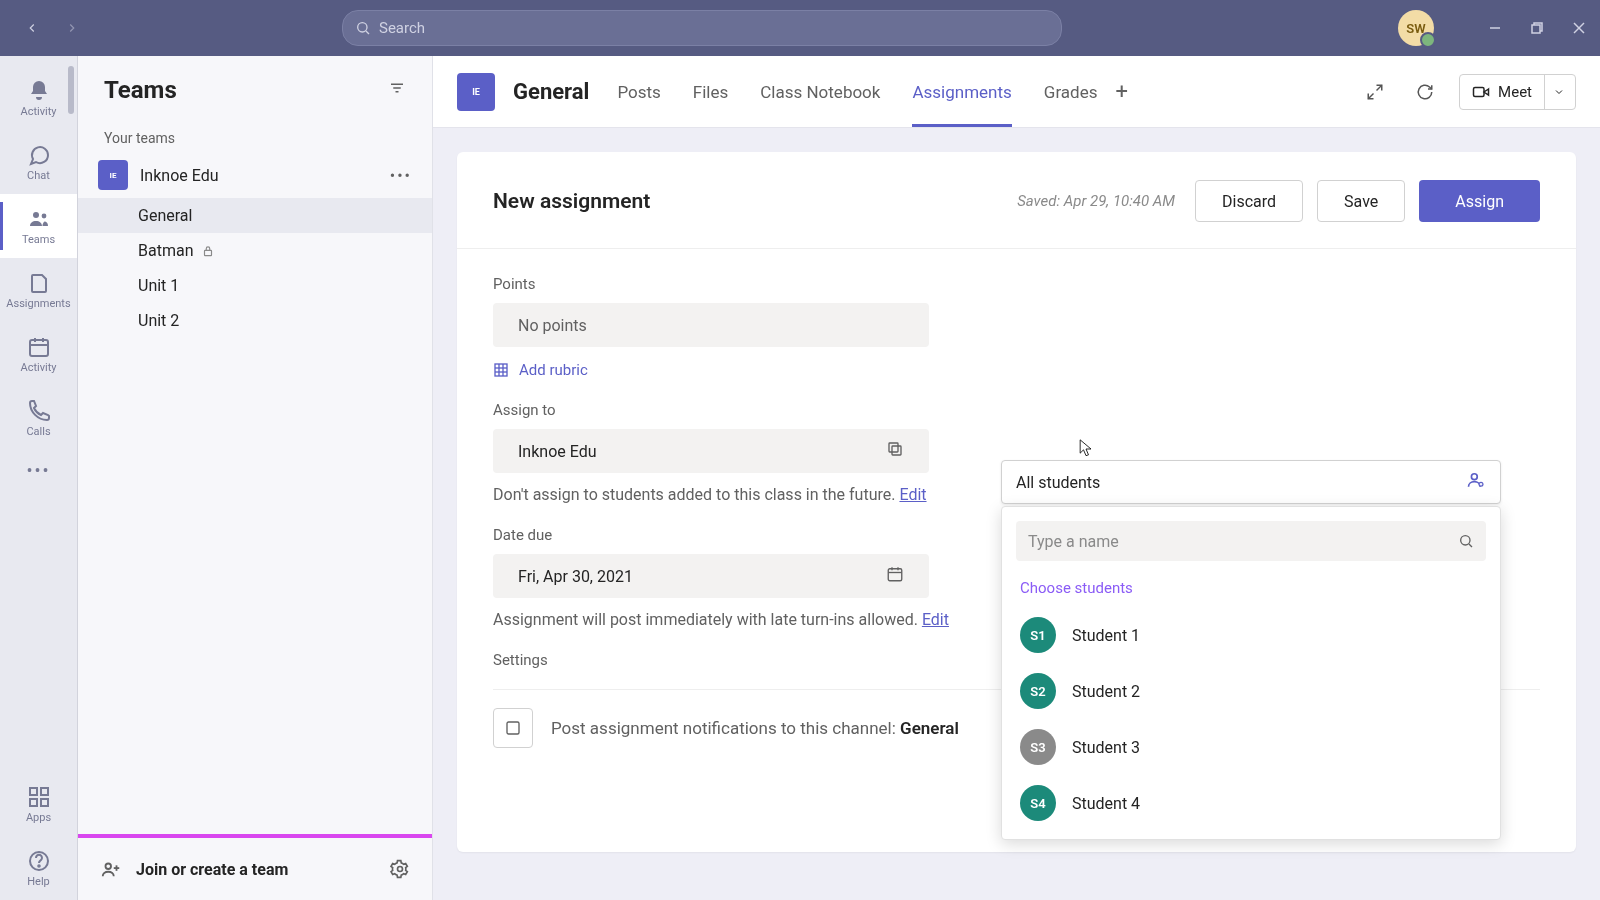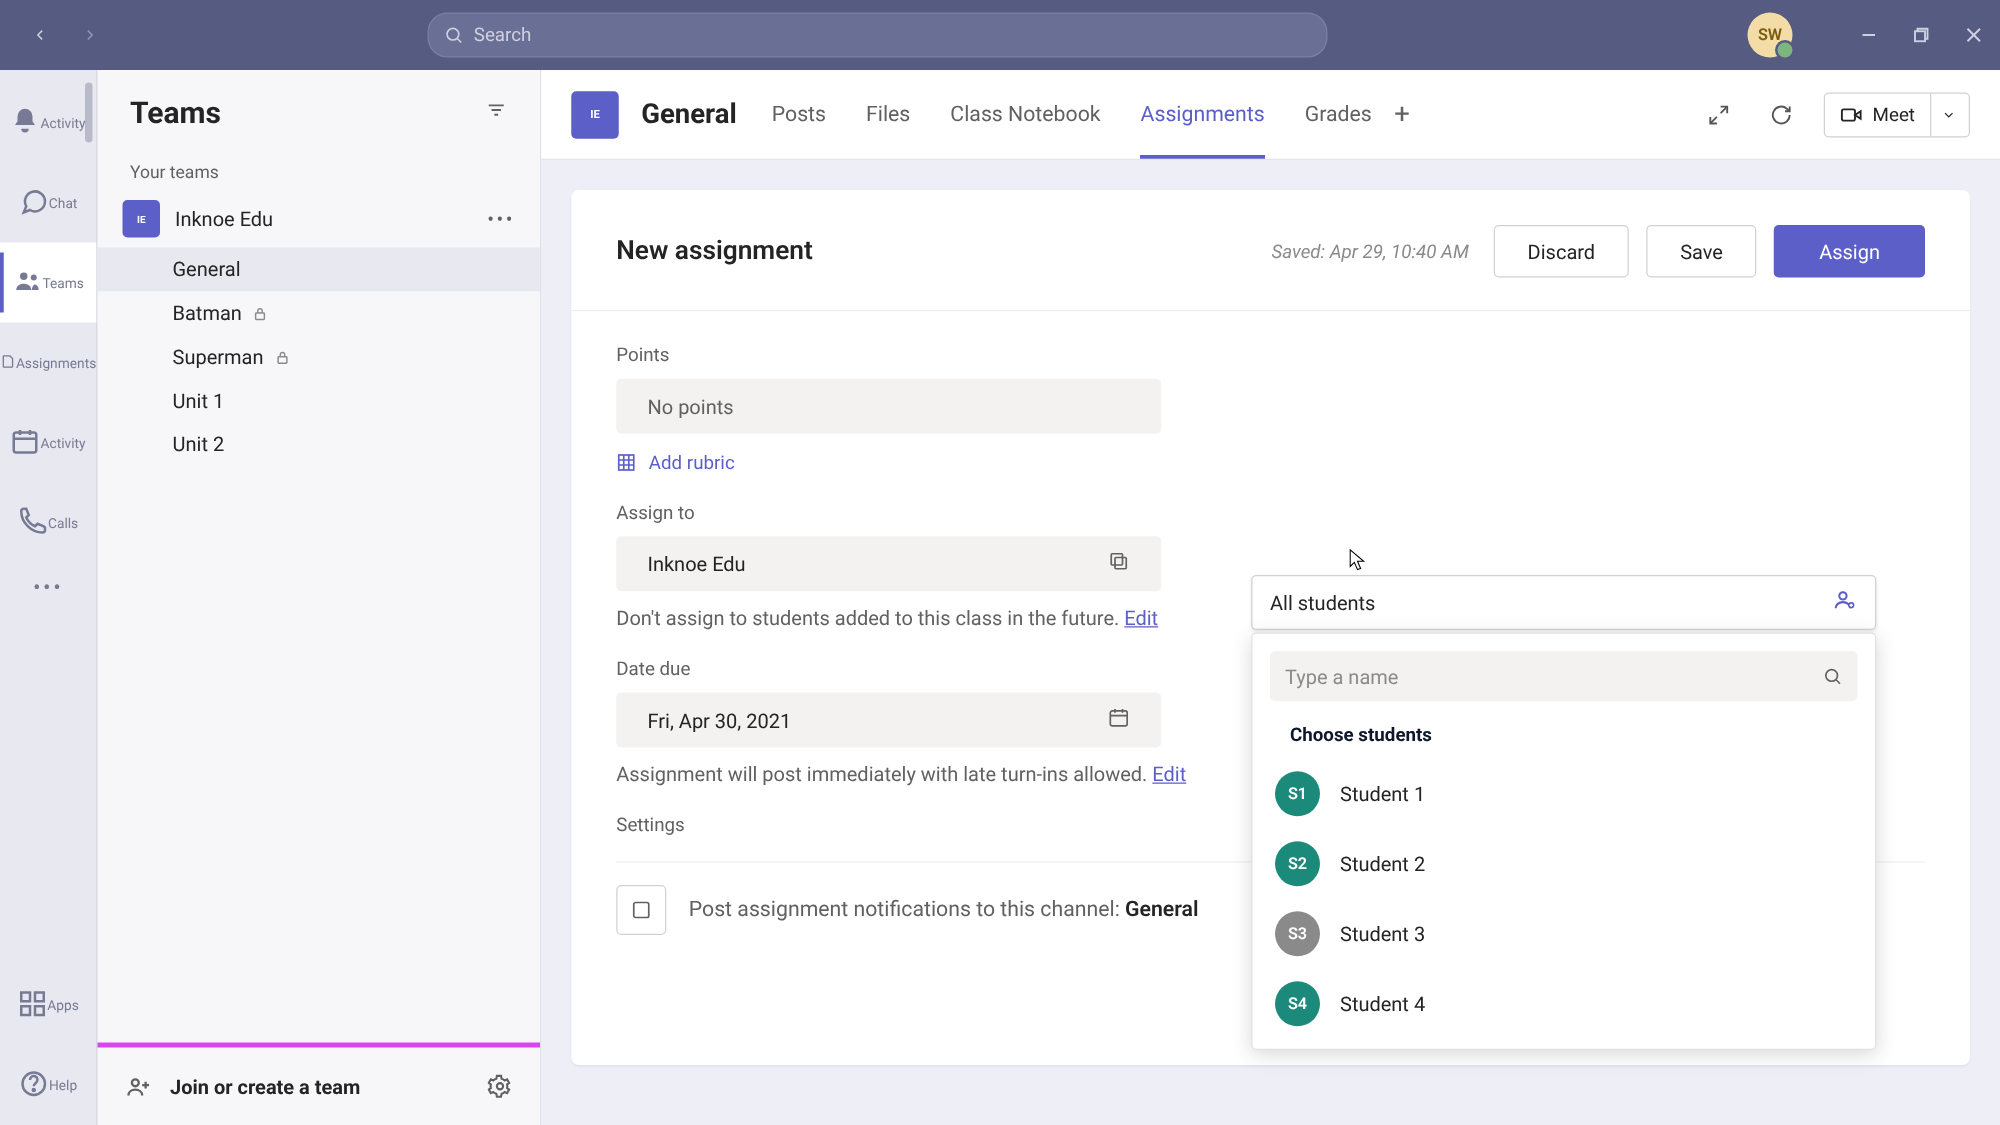--- a/index.html
+++ b/index.html
@@ -13,21 +13,21 @@
 .searchbox input { background: transparent; border: none; outline: none; color: #cfd1e2; font-size: 15px; margin-left: 8px; flex: 1; }
 .searchbox input::placeholder { color: #cfd1e2; }
 .winbtns { display: flex; gap: 20px; align-items: center; }
 .avatar { width: 36px; height: 36px; border-radius: 50%; background: #f3dca6; display: flex; align-items: center; justify-content: center; font-size: 13px; font-weight: 600; color: #7a5c10; position: relative; margin-right: 30px; }
 .avatar::after { content: ''; position: absolute; width: 12px; height: 12px; background: #7db67d; border: 2px solid #565b82; border-radius: 50%; bottom: -2px; right: -2px; }
 .winbtn { width: 22px; height: 22px; display: flex; align-items: center; justify-content: center; color: #cfd1e2; cursor: pointer; }
 
 
 .apprail { position: absolute; left: 0; top: 56px; width: 78px; height: calc(900px - 56px); background: #e8e9f0; border-right: 1px solid #d2d3dc; display: flex; flex-direction: column; align-items: center; padding-top: 10px; }
 .railscroll { position: absolute; right: 3px; top: 10px; width: 6px; height: 48px; background: #b8bac9; border-radius: 3px; }
-.railitem { width: 100%; height: 64px; display: flex; flex-direction: row; align-items: center; justify-content: center; color: #777a94; font-size: 11px; cursor: pointer; position: relative; }
+.railitem { width: 100%; height: 64px; display: flex; flex-direction: column; align-items: center; justify-content: center; color: #777a94; font-size: 11px; cursor: pointer; position: relative; }
 .railitem.active { background: #ffffff; }
 .railitem.active::before { content: ''; position: absolute; left: 0; top: 8px; bottom: 8px; width: 3px; background: #5b5fc7; }
 .railitem svg { width: 24px; height: 24px; margin-bottom: 2px; }
 .railspacer { flex: 1; }
 .railmore { height: 40px; display:flex; align-items:center; justify-content:center; width:100%; color:#777a94; font-size:18px; cursor:pointer; letter-spacing:2px;}
 
 
 .teamscol { position: absolute; left: 78px; top: 56px; width: 355px; height: calc(900px - 56px); background: #f7f7fa; border-right: 1px solid #e0e1e8; display: flex; flex-direction: column; }
 .teamshdr { height: 68px; display: flex; align-items: center; padding: 0 26px; }
 .teamshdr h1 { font-size: 24px; font-weight: 700; color: #242424; flex: 1; }
@@ -83,21 +83,21 @@
 .settingsrow .txt b { color:#242424; font-weight:600; }
 
 
 .studentfield { position:absolute; left: 544px; top: 308px; width: 500px; }
 .sfbox { height:44px; background:#fff; border:1px solid #d1d1d1; border-radius:4px; display:flex; align-items:center; padding:0 14px; font-size:16px; color:#242424; box-shadow: 0 1px 3px rgba(0,0,0,0.08); }
 .sfbox .righticon { margin-left:auto; }
 .sfpop { margin-top: 2px; background:#fff; border:1px solid #e1e1e1; border-radius:4px; box-shadow: 0 4px 16px rgba(0,0,0,0.15); padding: 14px 14px 8px 14px; }
 .sfsearch { height:40px; background:#f3f2f1; border-radius:4px; display:flex; align-items:center; padding:0 12px; color:#8a8a8a; }
 .sfsearch input { background:transparent; border:none; outline:none; flex:1; font-size:16px; color:#242424; }
 .sfsearch input::placeholder { color:#8a8a8a; }
-.sfheading { font-size:15px; color:#0f172a; margin: 18px 4px 10px 16px; font-weight:700; }
+.sfheading { font-size:15px; color:#8b5cf6; margin: 18px 4px 10px 4px; font-weight:400; }
 .sfitem { display:flex; align-items:center; gap:16px; padding: 10px 4px; cursor:pointer; border-radius:4px; }
 .sfavatar { width:36px; height:36px; border-radius:50%; display:flex; align-items:center; justify-content:center; color:#fff; font-size:13px; font-weight:600; }
 .sfname { font-size:16px; color:#242424; }
 
 
 .cursor { position:absolute; width:14px; height:20px; pointer-events:none; }
 
 </style>
 </head>
 <body>
@@ -222,27 +222,20 @@
     <div class="teamavatar">IE</div>
     <div class="teamname">Inknoe Edu</div>
     <div class="teammore">•••</div>
   </div>
   <div id="channels">
       <div class="channel active">
         <span>General</span>
       </div>
       <div class="channel">
         <span>Batman</span>
-        <svg class="lockicon" viewBox="0 0 24 24" fill="none" stroke="currentColor" stroke-width="2">
-          <rect x="6" y="11" width="12" height="9" rx="1"></rect>
-          <path d="M9 11V8a3 3 0 016 0v3"></path>
-        </svg>
-      </div>
-      <div class="channel">
-        <span>Superman</span>
         <svg class="lockicon" viewBox="0 0 24 24" fill="none" stroke="currentColor" stroke-width="2">
           <rect x="6" y="11" width="12" height="9" rx="1"></rect>
           <path d="M9 11V8a3 3 0 016 0v3"></path>
         </svg>
       </div>
       <div class="channel">
         <span>Unit 1</span>
       </div>
       <div class="channel">
         <span>Unit 2</span>

